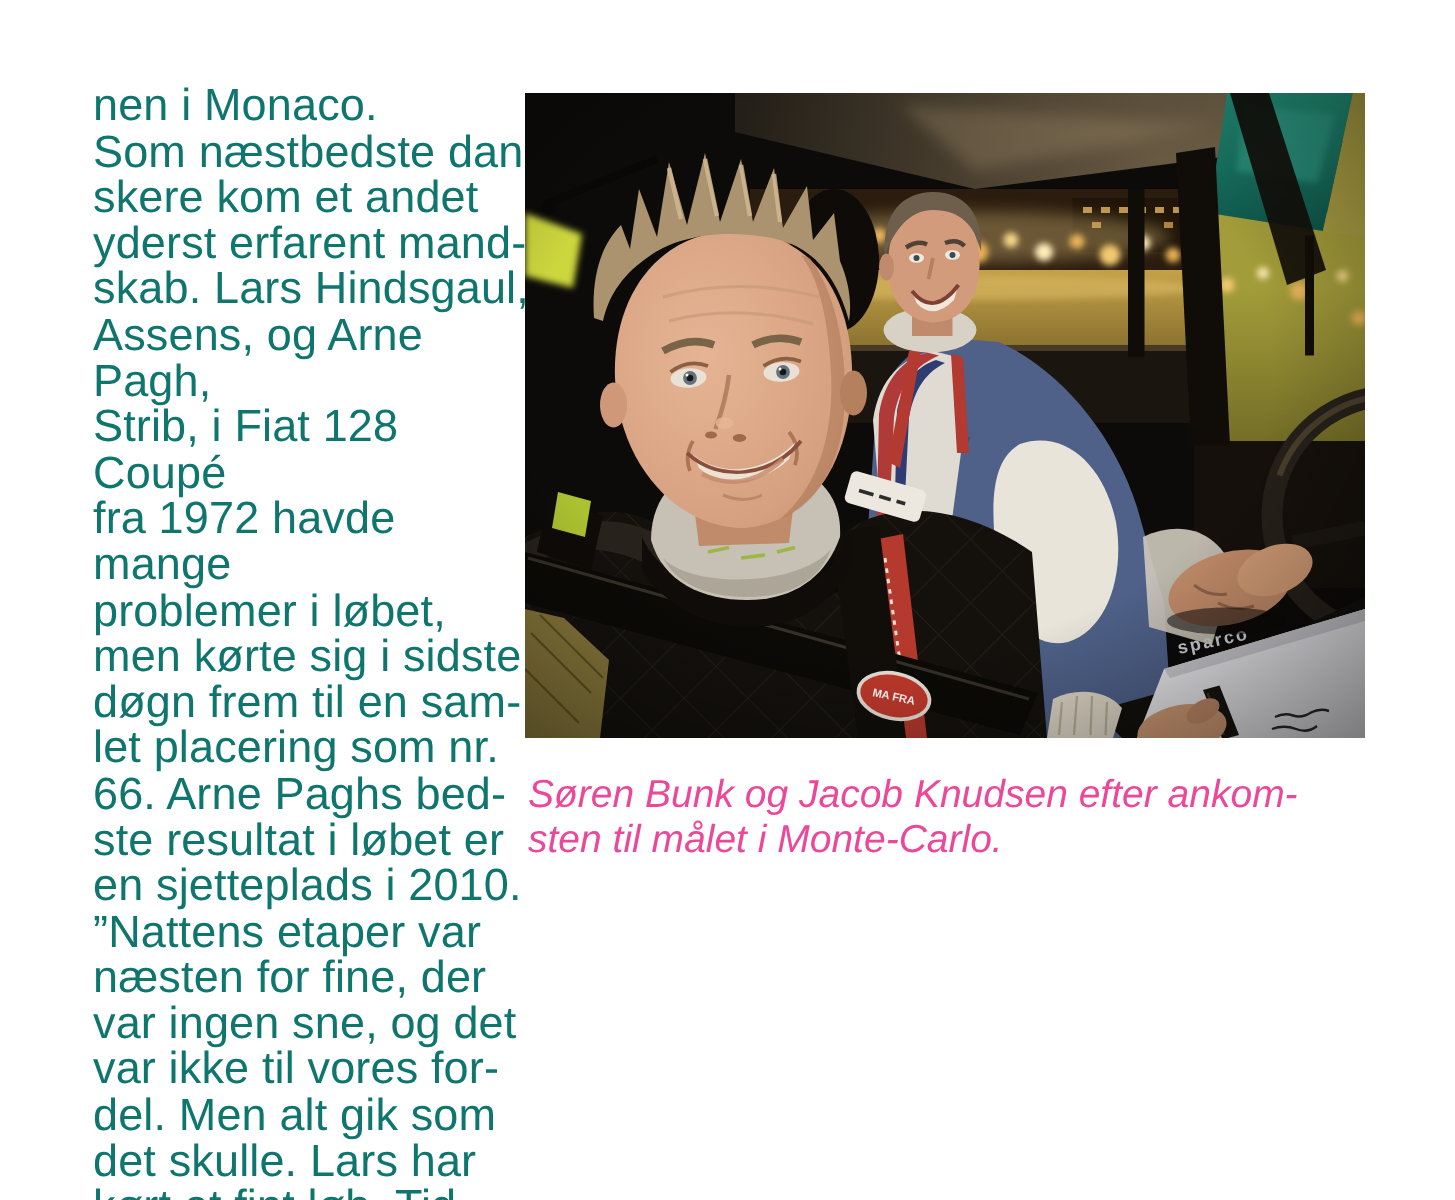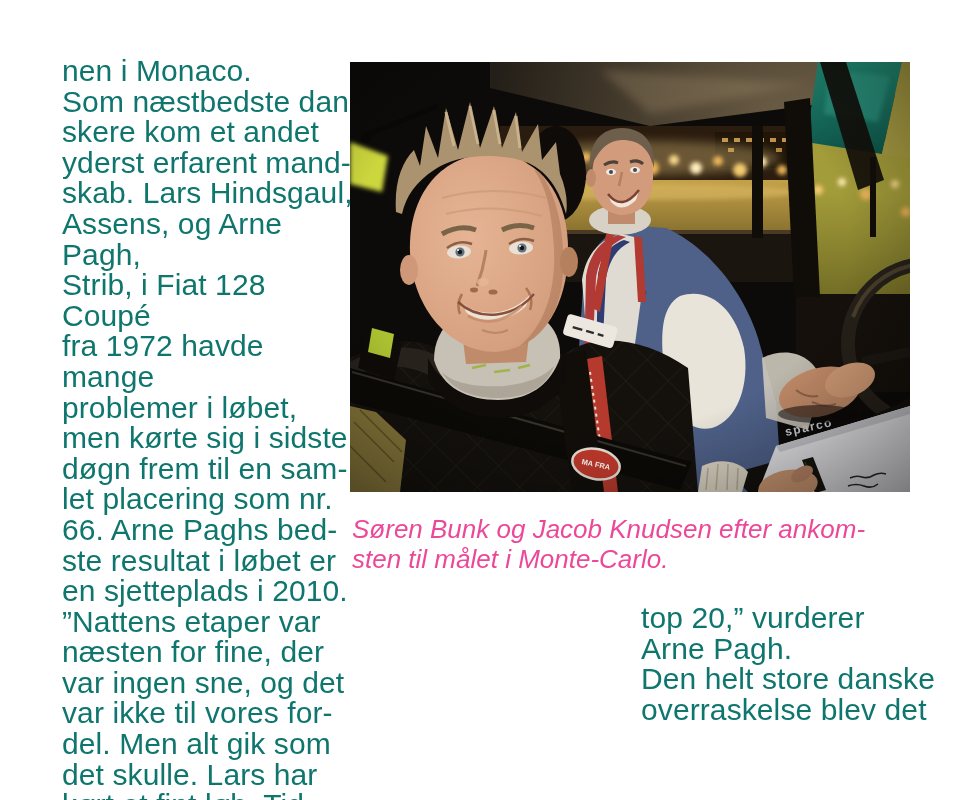--- a/index.html
+++ b/index.html
@@ -279,17 +279,13 @@
       </g>
 
       <rect width="560" height="430" fill="url(#vign)"></rect>
     </svg>
   </figure>
 
   <div class="caption">Søren Bunk og Jacob Knudsen efter ankom-
 sten til målet i Monte-Carlo.</div>
 
 
-  <div class="textcol col-right">top 20,” vurderer
-Arne Pagh.
-Den helt store danske
-overraskelse blev det</div>
 </div>
 
 </body></html>

